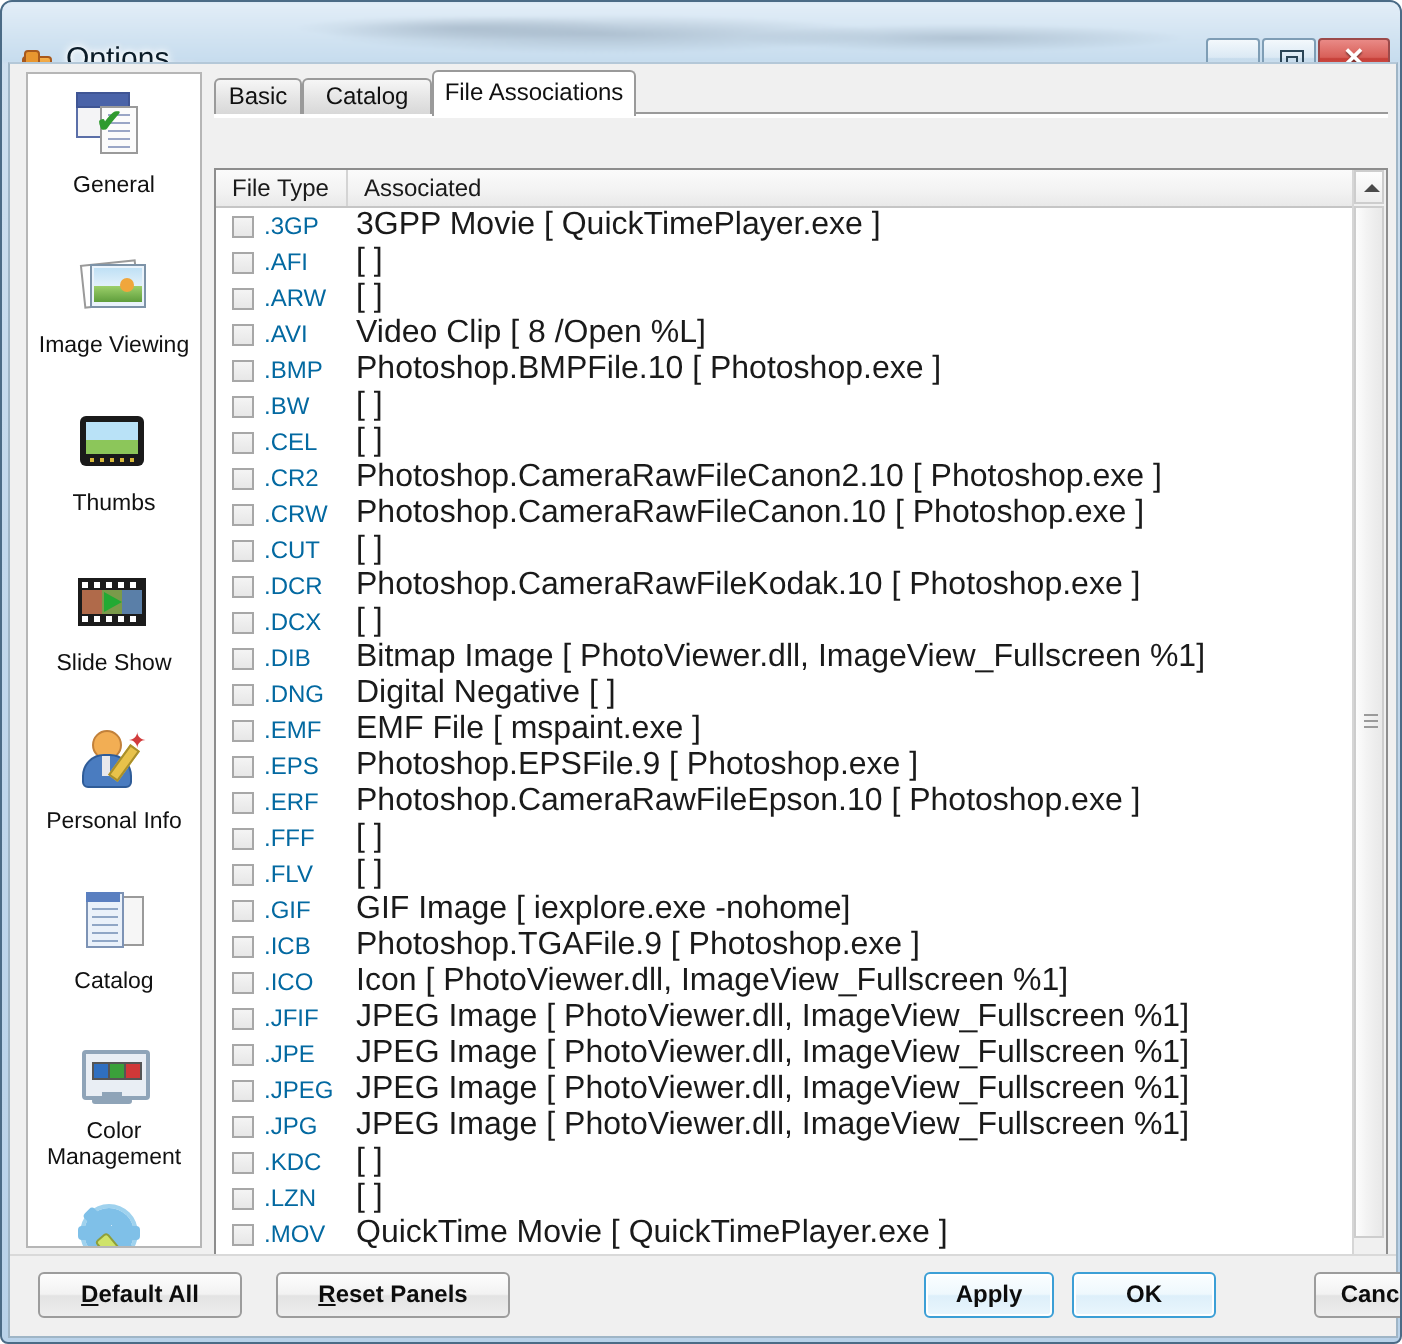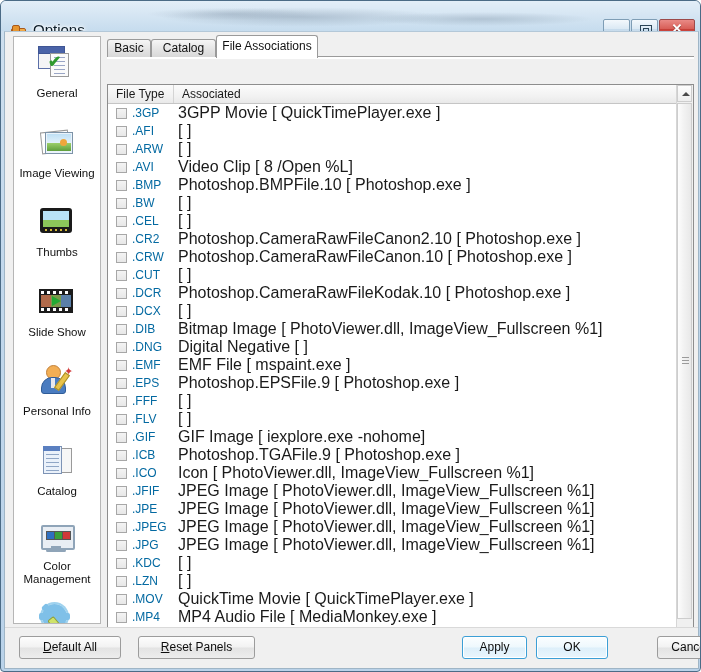--- a/index.html
+++ b/index.html
@@ -295,20 +295,21 @@
     height: 23px;
     box-sizing: border-box;
     font-size: 12px;
     color: #0d0d0d;
     text-align: center;
     line-height: 21px;
     border: 1px solid #9c9c9c;
     border-radius: 3px;
     background: linear-gradient(to bottom, #fdfdfd 0%, #f2f2f2 48%, #e3e3e3 52%, #ededed 100%);
     cursor: default;
+    font-weight: bold;
   }
   .btn.accent {
     border: 1px solid #3c9fd6;
     box-shadow: inset 0 0 0 1px #ffffff;
     background: linear-gradient(to bottom, #fbfeff 0%, #eef8fd 48%, #ddeffa 52%, #eaf6fd 100%);
   }
   #btn-default  { left: 14px;  width: 102px; }
   #btn-reset    { left: 133px; width: 117px; }
   #btn-apply    { left: 457px; width: 65px; }
   #btn-ok       { left: 531px; width: 72px; }
@@ -613,20 +614,25 @@
             <span class="ext">.EMF</span>
             <span class="assoc">EMF File  [ mspaint.exe ]</span>
           </div>
           <div class="row">
             <span class="cb"></span>
             <span class="ext">.EPS</span>
             <span class="assoc">Photoshop.EPSFile.9  [ Photoshop.exe ]</span>
           </div>
           <div class="row">
             <span class="cb"></span>
+            <span class="ext">.ERF</span>
+            <span class="assoc">Photoshop.CameraRawFileEpson.10  [ Photoshop.exe ]</span>
+          </div>
+          <div class="row">
+            <span class="cb"></span>
             <span class="ext">.FFF</span>
             <span class="assoc">[ ]</span>
           </div>
           <div class="row">
             <span class="cb"></span>
             <span class="ext">.FLV</span>
             <span class="assoc">[ ]</span>
           </div>
           <div class="row">
             <span class="cb"></span>

